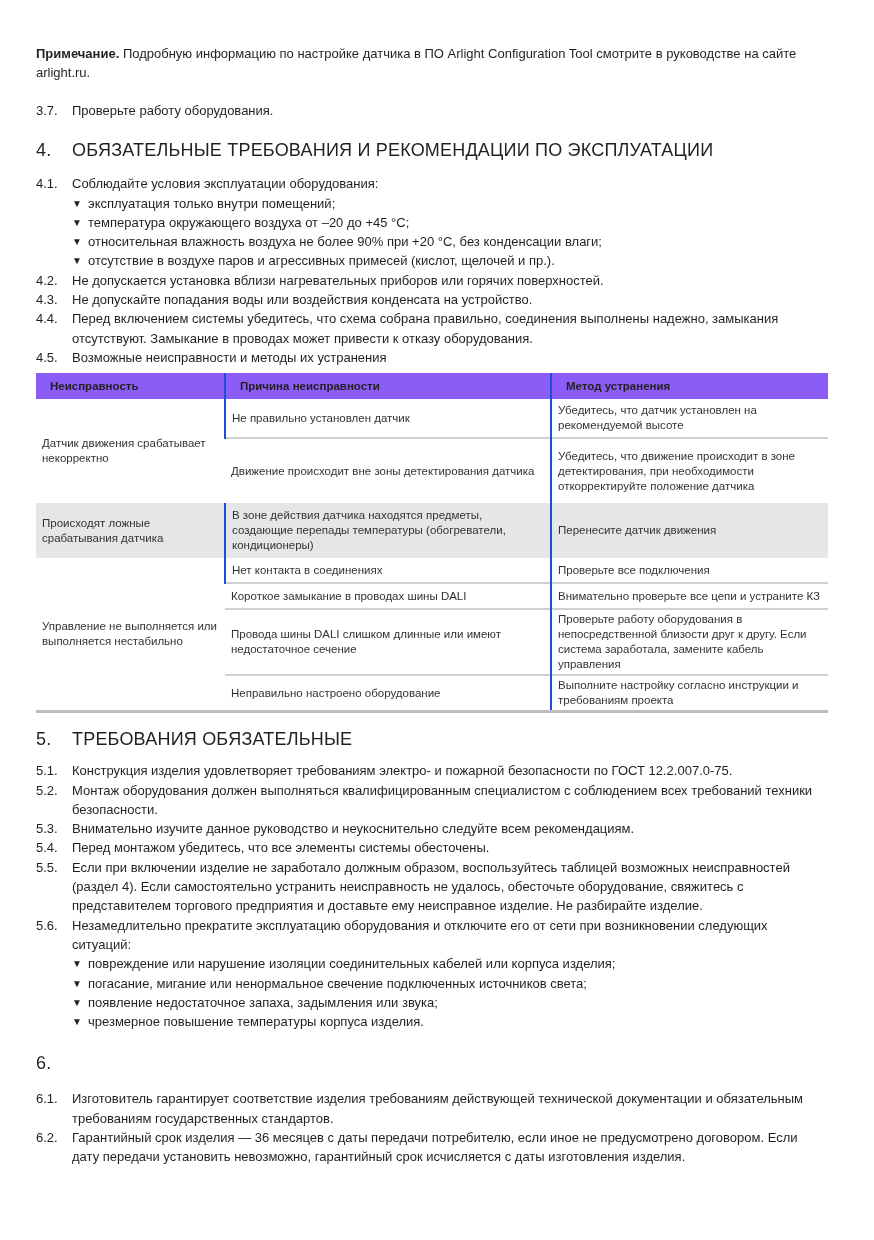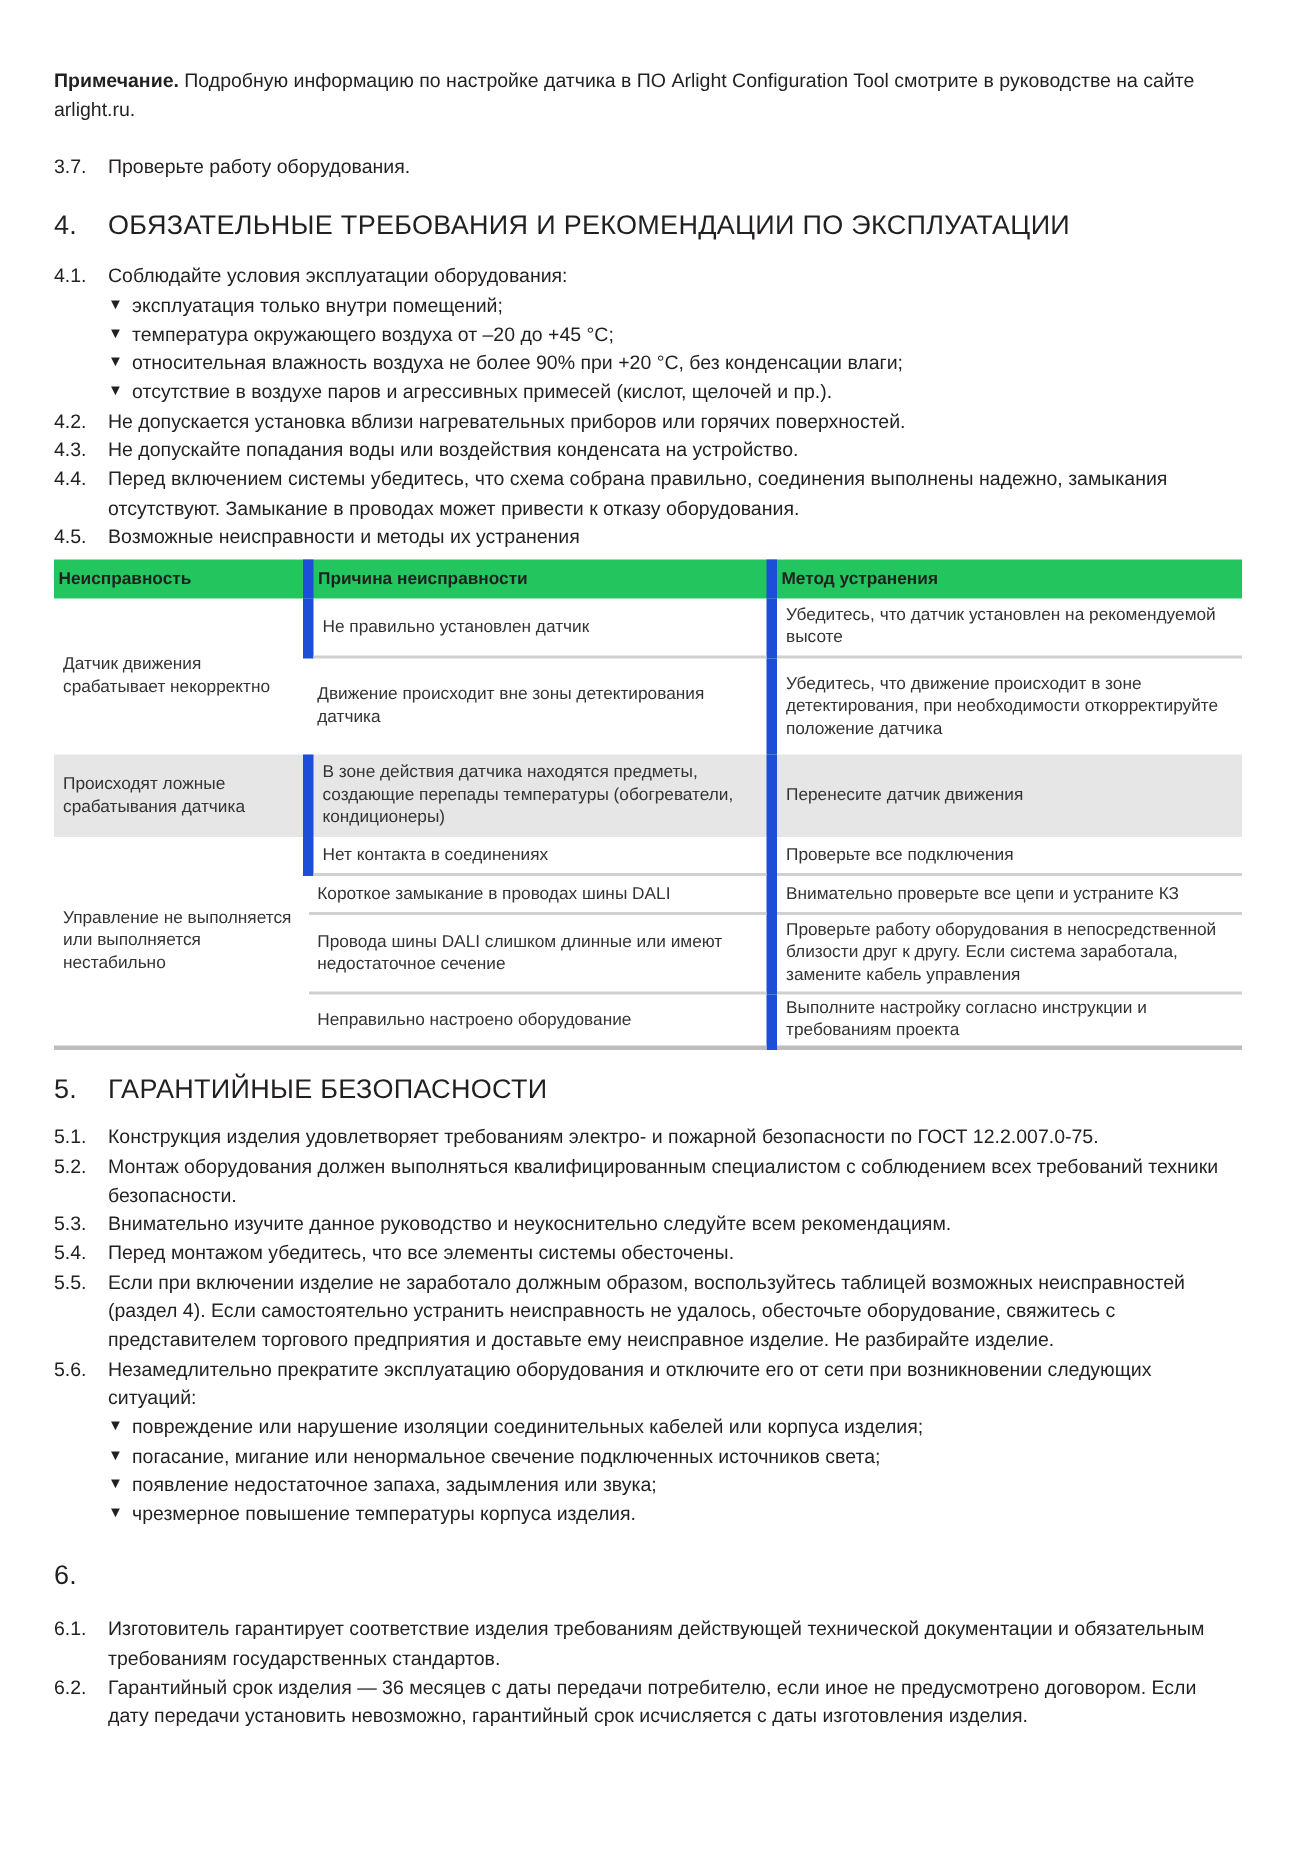--- a/index.html
+++ b/index.html
@@ -18,26 +18,26 @@
   .bullet { display: flex; line-height: 19.3px; }
   .tri { width: 16px; flex: 0 0 16px; font-size: 10px; line-height: 19.3px; }
   .h { display: flex; font-size: 18px; letter-spacing: 0.2px; color: #231f20; line-height: 24px; }
   .h .num { width: 36px; flex: 0 0 36px; }
 
   table.faults {
     width: 792px; border-collapse: collapse; font-size: 11.5px; line-height: 15px;
     border-bottom: 3px solid #bdbdbd; margin-top: 6px;
   }
   table.faults th {
-    background: #22c55e; text-align: left; font-weight: bold; padding: 5px 3px; height: 16px;
+    background: #8b5cf6; text-align: left; font-weight: bold; padding: 5px 14px; height: 16px;
   }
   table.faults td { padding: 2px 6px; vertical-align: middle; color: #333; }
   table.faults .c1 { width: 160px; }
   table.faults .c2 { width: 296px; }
-  table.faults th + th, table.faults td + td { border-left: 7px solid #1d4ed8; }
+  table.faults th + th, table.faults td + td { border-left: 2px solid #1d4ed8; }
   table.faults td.cause, table.faults td.fix { border-top: 2px solid #d0d0d0; }
   table.faults tr.grey td { background: #e6e6e6; }
   table.faults tr.first td.cause, table.faults tr.first td.fix { border-top: none; }
 </style>
 </head>
 <body>
 
 <div class="page">
 
   <p class="p note"><b>Примечание.</b><span> Подробную информацию по настройке датчика в ПО Arlight Configuration Tool смотрите в руководстве на сайте arlight.ru.</span></p>
@@ -131,21 +131,21 @@
       </tr>
       <tr style="height:36px">
         <td class="cause">Неправильно настроено оборудование</td>
         <td class="fix">Выполните настройку согласно инструкции и требованиям проекта</td>
       </tr>
     </tbody>
   </table>
 
   <div class="h" style="margin-top:14px">
     <span class="num">5.</span>
-    <span>ГАРАНТИЙНЫЕ БЕЗОПАСНОСТИ</span>
+    <span>ТРЕБОВАНИЯ ОБЯЗАТЕЛЬНЫЕ</span>
   </div>
 
   <div style="margin-top:10px">
     <div class="item">
       <span class="num">5.1.</span>
       <span class="txt">Конструкция изделия удовлетворяет требованиям электро- и пожарной безопасности по ГОСТ 12.2.007.0-75.</span>
     </div>
     <div class="item">
       <span class="num">5.2.</span>
       <span class="txt">Монтаж оборудования должен выполняться квалифицированным специалистом с соблюдением всех требований техники безопасности.</span>

